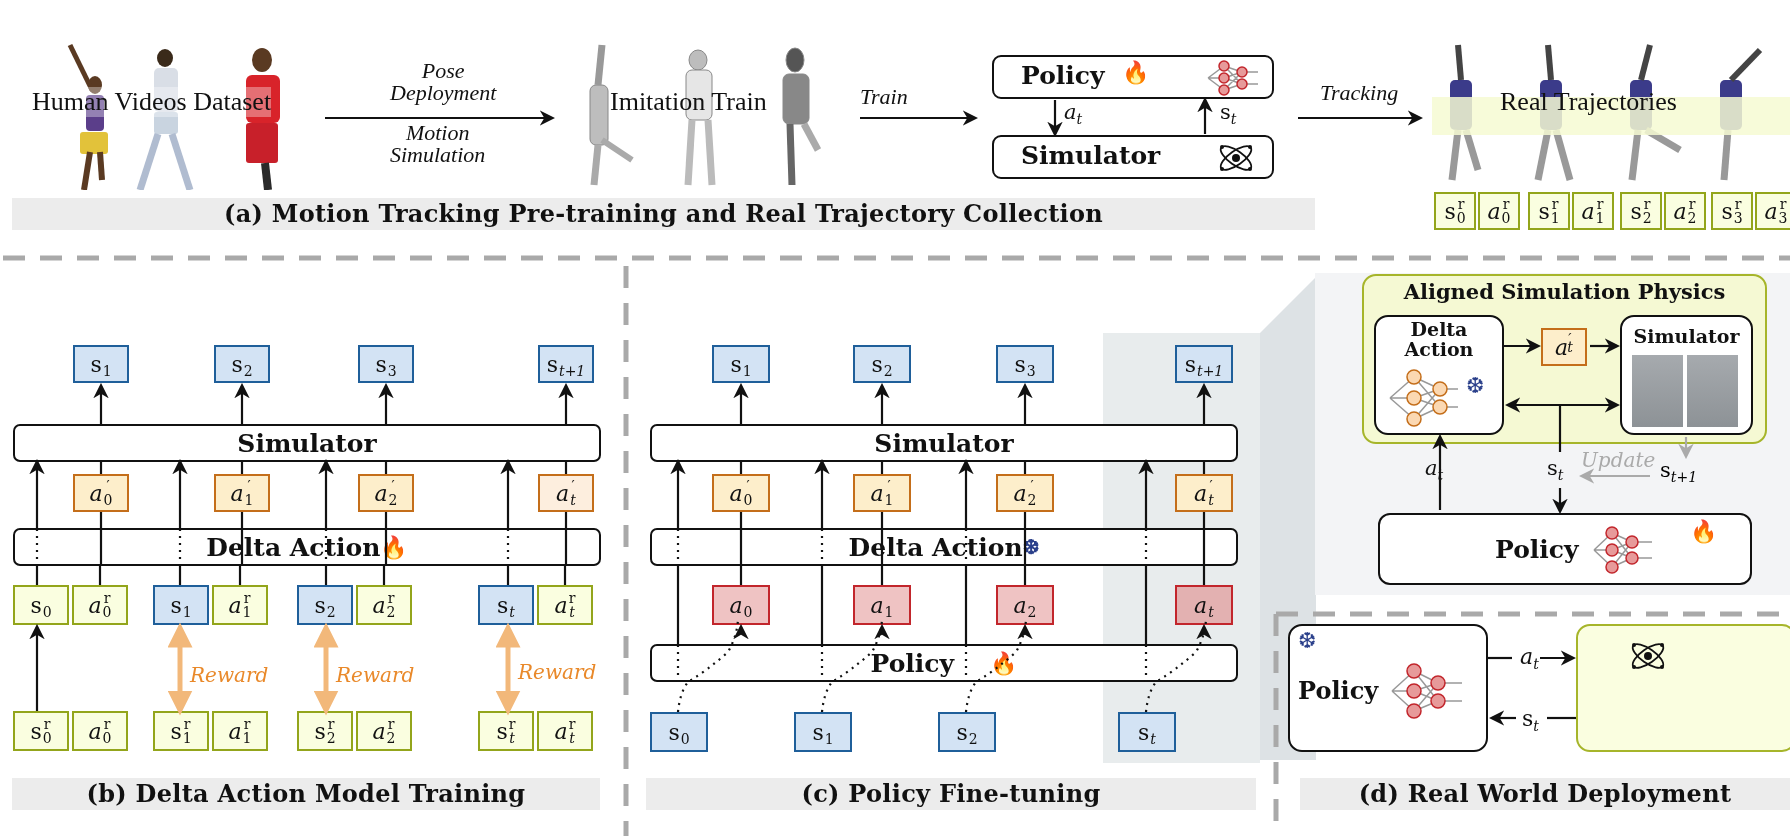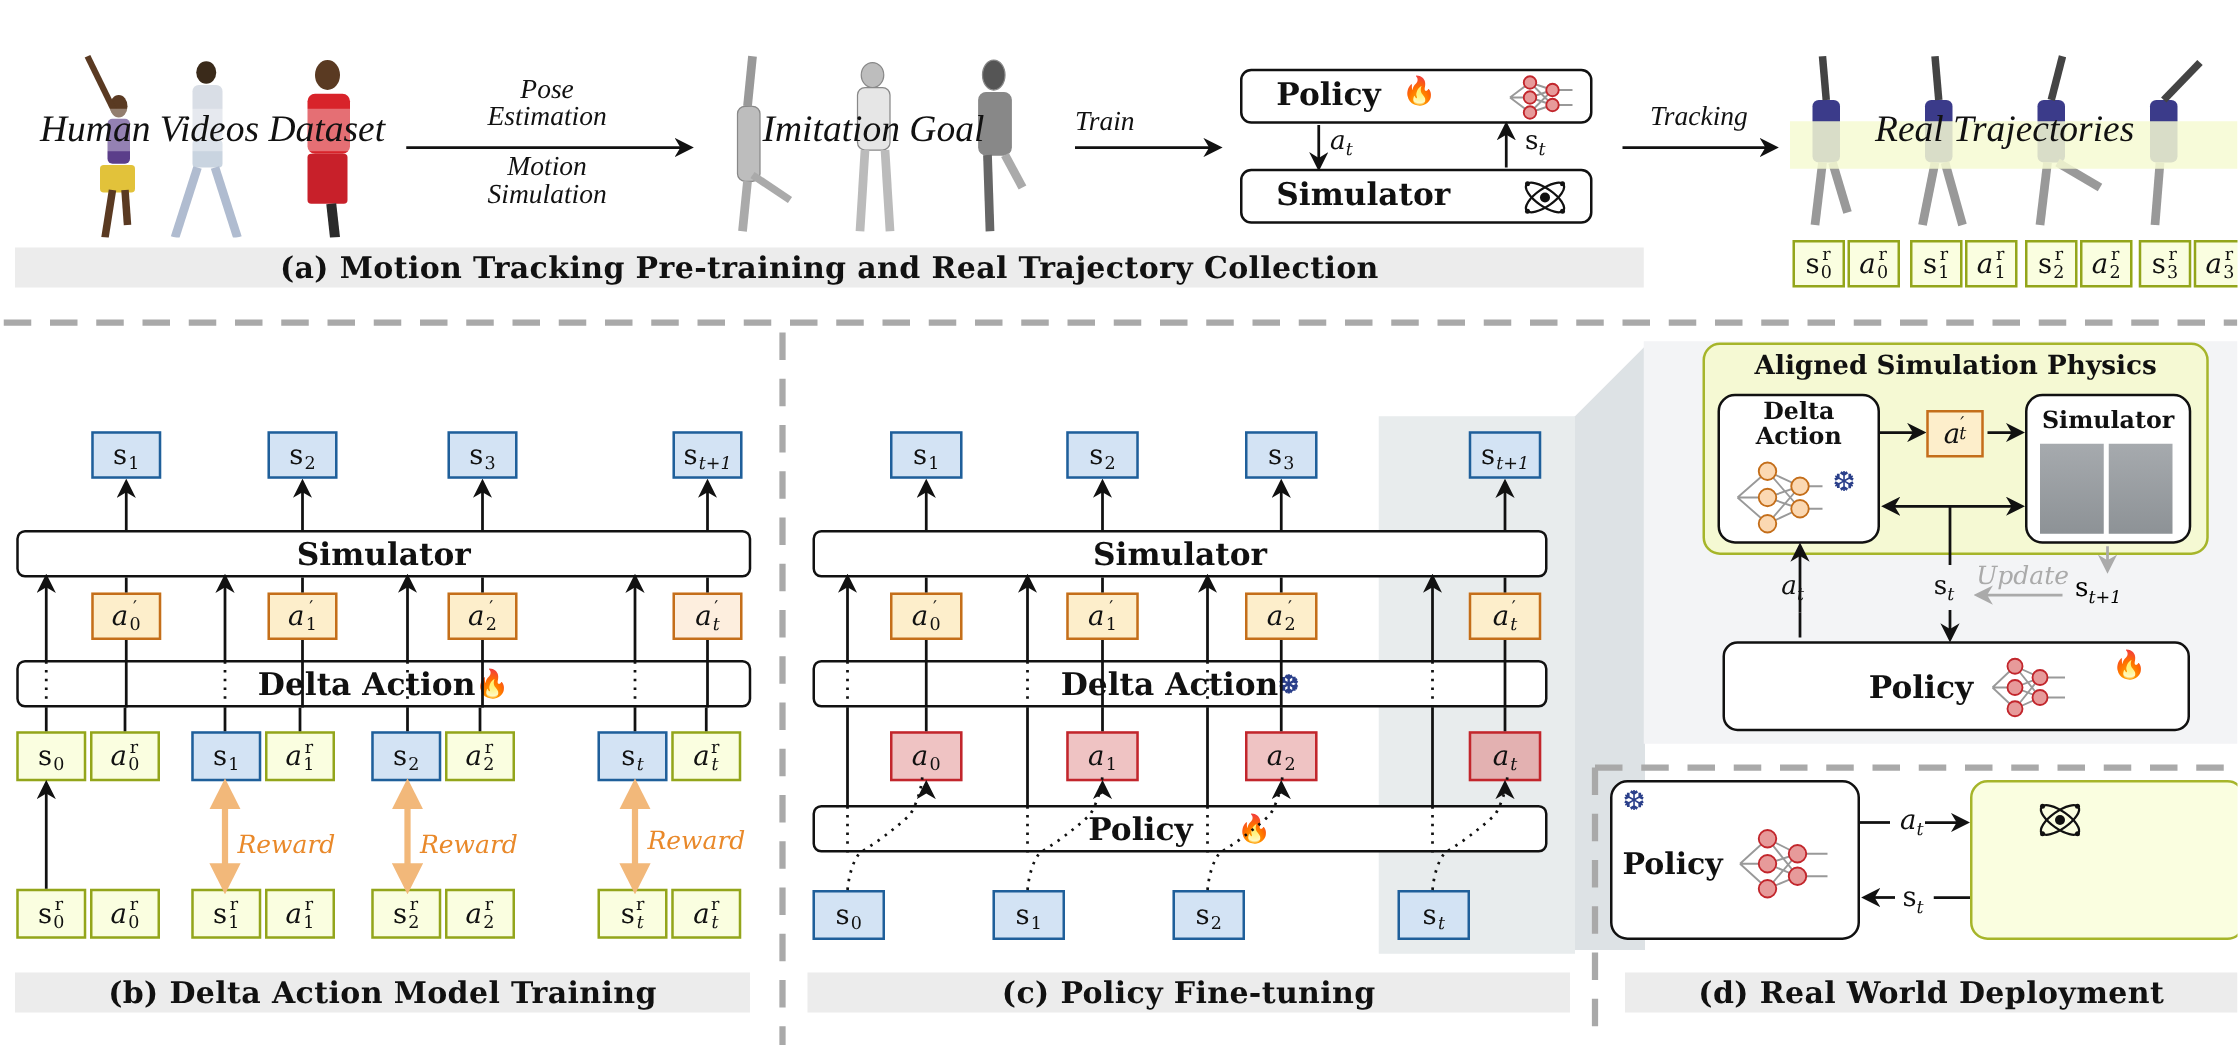--- a/index.html
+++ b/index.html
@@ -12,21 +12,21 @@
   .cell{position:absolute;box-sizing:border-box;text-align:center;font-family:"DejaVu Serif",serif;font-size:22px;display:flex;align-items:center;justify-content:center;}
   .cell sub,.cell sup{font-size:14px;}
   .blue{background:#d3e3f4;border:2.5px solid #1f5f9a;}
   .green{background:#fafee0;border:2.5px solid #93a51b;}
   .orange{background:#fdeecb;border:2.5px solid #c46e1a;}
   .orange2{background:#fdeede;border:2.5px solid #c46e1a;}
   .red{background:#efc3c3;border:2.5px solid #c2262c;}
   .red2{background:#e3b1b1;border:2.5px solid #c2262c;}
   .bar{position:absolute;box-sizing:border-box;border:2.5px solid #111;border-radius:7px;background:#fff;display:flex;align-items:center;justify-content:center;font-weight:bold;font-size:25px;font-family:"DejaVu Serif",serif;}
   .rbox{position:absolute;box-sizing:border-box;border:2.5px solid #111;border-radius:14px;background:#fff;}
-  .big-label{position:absolute;font-family:"Liberation Serif",serif;font-size:30px;white-space:nowrap;font-style:italic;}
+  .big-label{position:absolute;font-family:"Liberation Serif",serif;font-size:26px;white-space:nowrap;}
   .arrow-label{position:absolute;font-family:"Liberation Serif",serif;font-style:italic;font-size:22px;text-align:center;white-space:nowrap;}
   .reward{position:absolute;font-family:"DejaVu Serif",serif;font-style:italic;color:#e9892a;font-size:20px;}
   svg.overlay{position:absolute;left:0;top:0;pointer-events:none;}
 </style>
 </head>
 <body>
 
 <div>
 
   <div>
@@ -51,21 +51,21 @@
         <rect x="206" y="35" width="34" height="48" rx="6" fill="#d8232a"></rect>
         <rect x="206" y="83" width="32" height="40" rx="3" fill="#c8202a"></rect>
         <path d="M225 123 L228 150" stroke="#2a2a2a" stroke-width="8"></path>
       </g>
     </svg>
     <div class="big-label" style="left:32px;top:87px;background:rgba(255,255,255,0.35)">Human Videos Dataset</div>
   </div>
 
   <div class="arrow-label" style="left:390px;top:60px;line-height:22px">
     <div>Pose</div>
-    <div>Estimation</div>
+    <div>Deployment</div>
   </div>
   <div class="arrow-label" style="left:390px;top:122px;line-height:22px">
     <div>Motion</div>
     <div>Simulation</div>
   </div>
 
   <svg class="abs" style="left:580px;top:40px" width="280" height="150">
     <g fill="#bdbdbd" stroke="#888" stroke-width="1">
       <rect x="10" y="45" width="18" height="60" rx="6"></rect>
         <path d="M18 45 L22 5" stroke="#999" stroke-width="7"></path>
@@ -74,21 +74,21 @@
       <ellipse cx="118" cy="20" rx="9" ry="10"></ellipse>
         <rect x="106" y="30" width="26" height="50" rx="6" fill="#e6e6e6"></rect>
       <path d="M112 80 L108 145" stroke="#bbb" stroke-width="7"></path>
         <path d="M128 80 L132 145" stroke="#bbb" stroke-width="7"></path>
       <ellipse cx="215" cy="20" rx="9" ry="12" fill="#555"></ellipse>
         <rect x="203" y="34" width="26" height="50" rx="6" fill="#888"></rect>
       <path d="M210 84 L212 145" stroke="#666" stroke-width="7"></path>
         <path d="M224 84 L238 110" stroke="#aaa" stroke-width="7"></path>
     </g>
   </svg>
-  <div class="big-label" style="left:610px;top:87px">Imitation Goal</div>
+  <div class="big-label" style="left:610px;top:87px">Imitation Train</div>
 
   <div class="arrow-label" style="left:860px;top:84px">Train</div>
 
   <div class="rbox" style="left:992px;top:55px;width:282px;height:44px;border-radius:9px">
     <span class="abs bold" style="left:27px;top:4px;font-size:25px">Policy</span>
     <span class="abs" style="left:128px;top:3px;font-size:22px">🔥</span>
     <svg class="abs" style="left:212px;top:2px" width="60" height="38">
       <g stroke="#999" stroke-width="1.5" fill="none">
           <path d="M2 19 L18 7 M2 19 L18 19 M2 19 L18 31 M18 7 L36 13 M18 7 L36 25 M18 19 L36 13 M18 19 L36 25 M18 31 L36 13 M18 31 L36 25 M36 13 L52 13 M36 25 L52 25"></path>
         </g>

